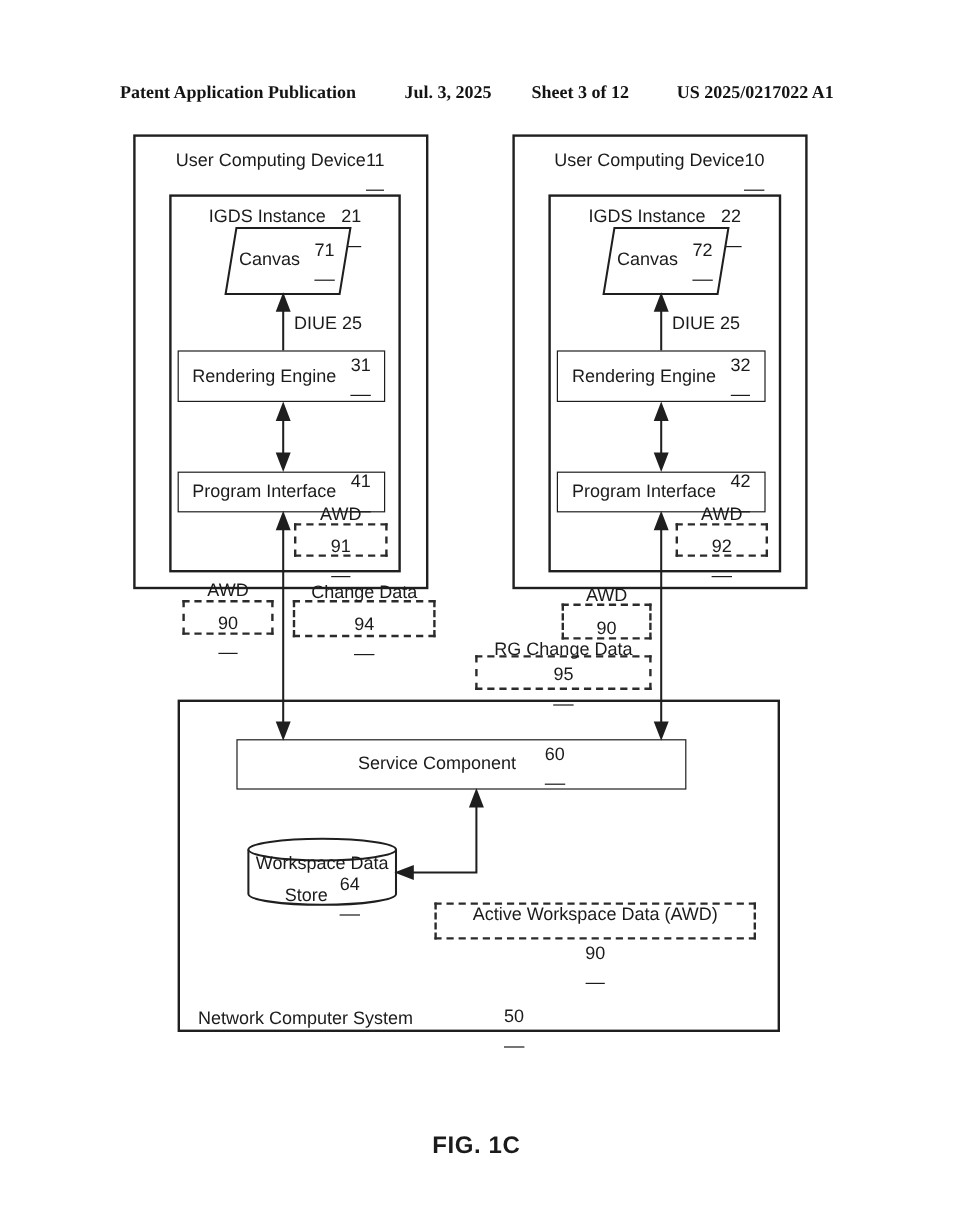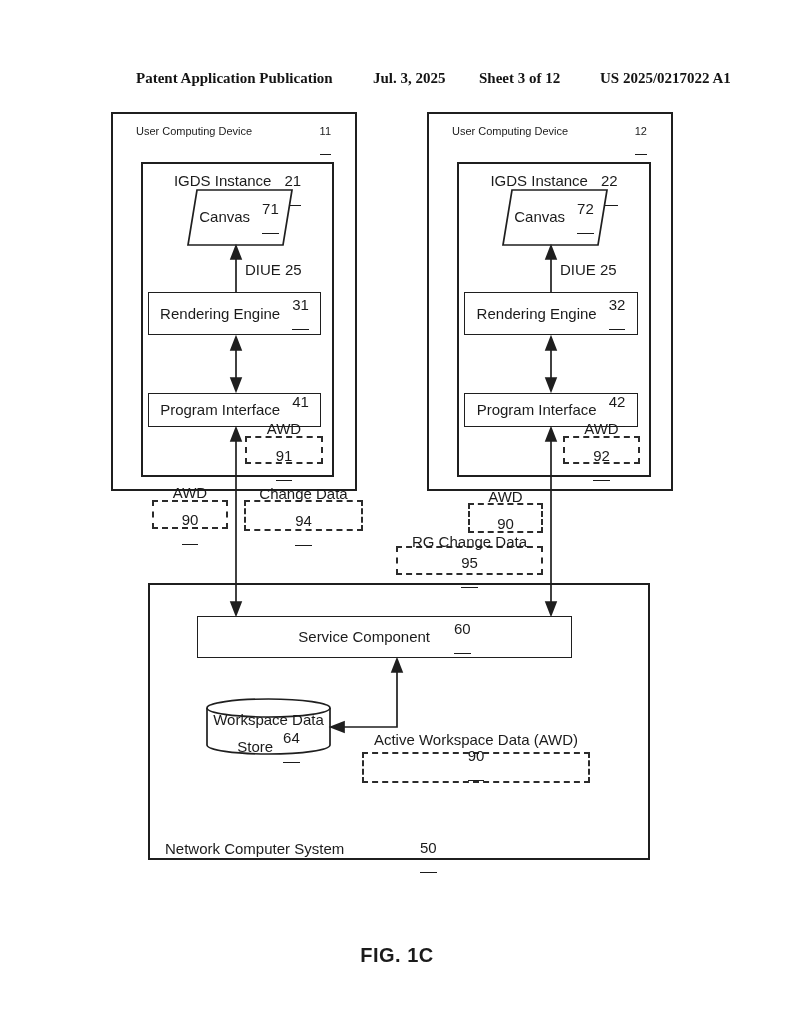--- a/index.html
+++ b/index.html
@@ -11,23 +11,23 @@
   }
   .box{position:absolute;border:2px solid #1f1f1f;background:transparent;box-sizing:border-box;}
   .thin{border-width:1.7px;}
   .dashedbox{position:absolute;border:2px dashed #2b2b2b;background:#ffffff;box-sizing:border-box;
     display:flex;align-items:center;justify-content:center;gap:11px;font-size:15px;white-space:nowrap;flex-direction:column;}
   .row{display:flex;align-items:center;justify-content:center;gap:12px;white-space:nowrap;}
   .ref{border-bottom:1.7px solid #1b1b1b;padding-bottom:17px;line-height:1;}
   .t15{font-size:15px;line-height:1.15;}
   .header{position:absolute;top:70px;left:0;width:794px;height:20px;
     font-family:"Liberation Serif",serif;font-weight:bold;font-size:15px;color:#141414;}
-  .header span{position:absolute;white-space:nowrap;margin-left:36px;}
-  .device-title{display:flex;justify-content:space-between;align-items:baseline;
-    padding:11px 24px 0 23px;font-size:11px;}
+  .header span{position:absolute;white-space:nowrap;}
+  .device-title{display:flex;justify-content:center;align-items:baseline;
+    padding:11px 24px 0 23px;font-size:15px;}
   .igds-title{display:flex;justify-content:center;gap:13px;align-items:baseline;
     padding-top:8px;font-size:15px;}
   .centerbox{display:flex;align-items:center;justify-content:center;}
   svg.overlay{position:absolute;left:0;top:0;z-index:4;pointer-events:none;}
   .txt{position:absolute;z-index:6;}
   .figcap{position:absolute;left:0;right:0;top:944px;text-align:center;
     font-weight:bold;font-size:20px;letter-spacing:0.5px;z-index:6;}
   .nettitle{font-size:15px;white-space:nowrap;}
 </style>
 </head>
@@ -68,21 +68,21 @@
   </div>
   <div class="txt row t15" style="left:186px;top:201px;width:106px;height:32px">
     <span>Canvas</span>
     <span class="ref">71</span>
   </div>
   <div class="txt t15" style="left:245px;top:261px">DIUE 25</div>
 
   <div class="box" style="left:427px;top:112px;width:246px;height:379px">
     <div class="device-title">
       <span>User Computing Device</span>
-      <span class="ref">12</span>
+      <span class="ref">10</span>
     </div>
   </div>
   <div class="box" style="left:457px;top:162px;width:194px;height:315px">
     <div class="igds-title">
       <span>IGDS Instance</span>
       <span class="ref">22</span>
     </div>
   </div>
   <div class="box thin centerbox row t15" style="left:464px;top:292px;width:174px;height:43px;z-index:6">
     <span>Rendering Engine</span>
@@ -124,21 +124,21 @@
     <span>Service Component</span>
     <span class="ref">60</span>
   </div>
   <div class="txt t15" style="left:207px;top:709px;width:123px;text-align:center;line-height:21px">
     <div>Workspace Data</div>
     <div class="row" style="gap:10px">
       <span>Store</span>
       <span class="ref">64</span>
     </div>
   </div>
-  <div class="dashedbox" style="left:362px;top:752px;width:228px;height:31px;justify-content:flex-end;padding:0 7px;gap:0">
+  <div class="dashedbox" style="left:362px;top:752px;width:268px;height:31px;justify-content:flex-start;padding:0 7px;gap:16px">
     <span>Active Workspace Data (AWD)</span>
     <span class="ref">90</span>
   </div>
   <div class="txt nettitle" style="left:165px;top:840px">Network Computer System</div>
   <div class="txt nettitle ref" style="left:420px;top:840px">50</div>
 
   <div class="figcap">FIG. 1C</div>
 
   <svg class="overlay" width="794" height="1024" viewBox="0 0 794 1024">
     <g stroke="#1f1f1f" stroke-width="1.7" fill="none">

